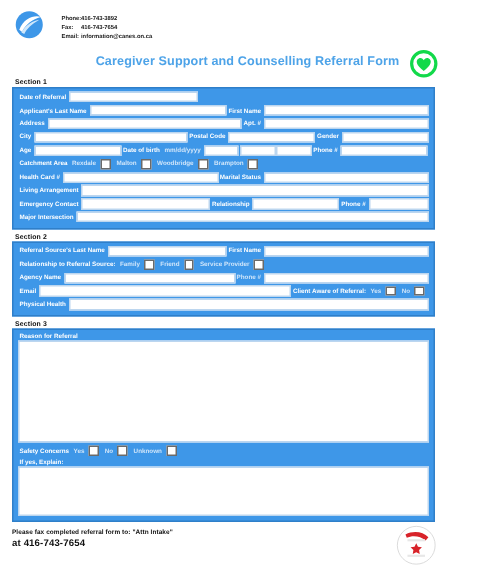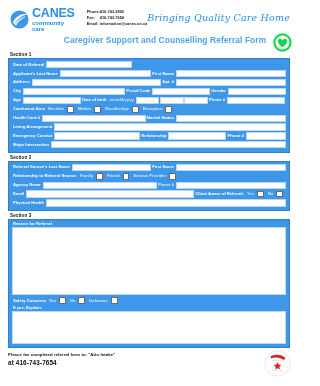--- a/index.html
+++ b/index.html
@@ -89,43 +89,38 @@
 
   <div class="header">
 
     <div class="logo-block">
       <span class="logo-mark">
         <svg viewBox="0 0 40 40" width="19" height="19">
           <circle cx="20" cy="20" r="19" fill="#3e97e8"></circle>
           <path d="M6 27 C12 11, 27 6, 36 9 C25 12, 14 20, 10 30 Z" fill="#ffffff"></path>
           <path d="M9 31 C15 20, 26 14, 34 13 C24 19, 16 26, 13 33 Z" fill="#cfe7fb"></path>
         </svg>
-      </span>
-      <span class="logo-words">
-        <div class="logo-canes">CANES</div>
-        <div class="logo-sub">community care</div>
       </span>
     </div>
 
     <div class="contact">
       <div class="contact-row">
         <span class="contact-lbl">Phone:</span>
         <span class="contact-val">416-743-3892</span>
       </div>
       <div class="contact-row">
         <span class="contact-lbl">Fax:</span>
         <span class="contact-val">416-743-7654</span>
       </div>
       <div class="contact-row">
         <span class="contact-lbl">Email:</span>
         <span class="contact-val">information@canes.on.ca</span>
       </div>
     </div>
 
-    <div class="tagline">Bringing Quality Care Home</div>
   </div>
 
   <div class="title-row">
     <div class="form-title">Caregiver Support and Counselling Referral Form</div>
     <span class="heart-badge">
       <svg viewBox="0 0 40 40" width="19" height="19">
         <circle cx="20" cy="20" r="17" fill="none" stroke="#12d94a" stroke-width="4.5"></circle>
         <path d="M20 30 C9 22, 8 15, 13 12.5 C16.5 10.8, 19 13.5, 20 15 C21 13.5, 23.5 10.8, 27 12.5 C32 15, 31 22, 20 30 Z" fill="#12d94a"></path>
       </svg>
     </span>

